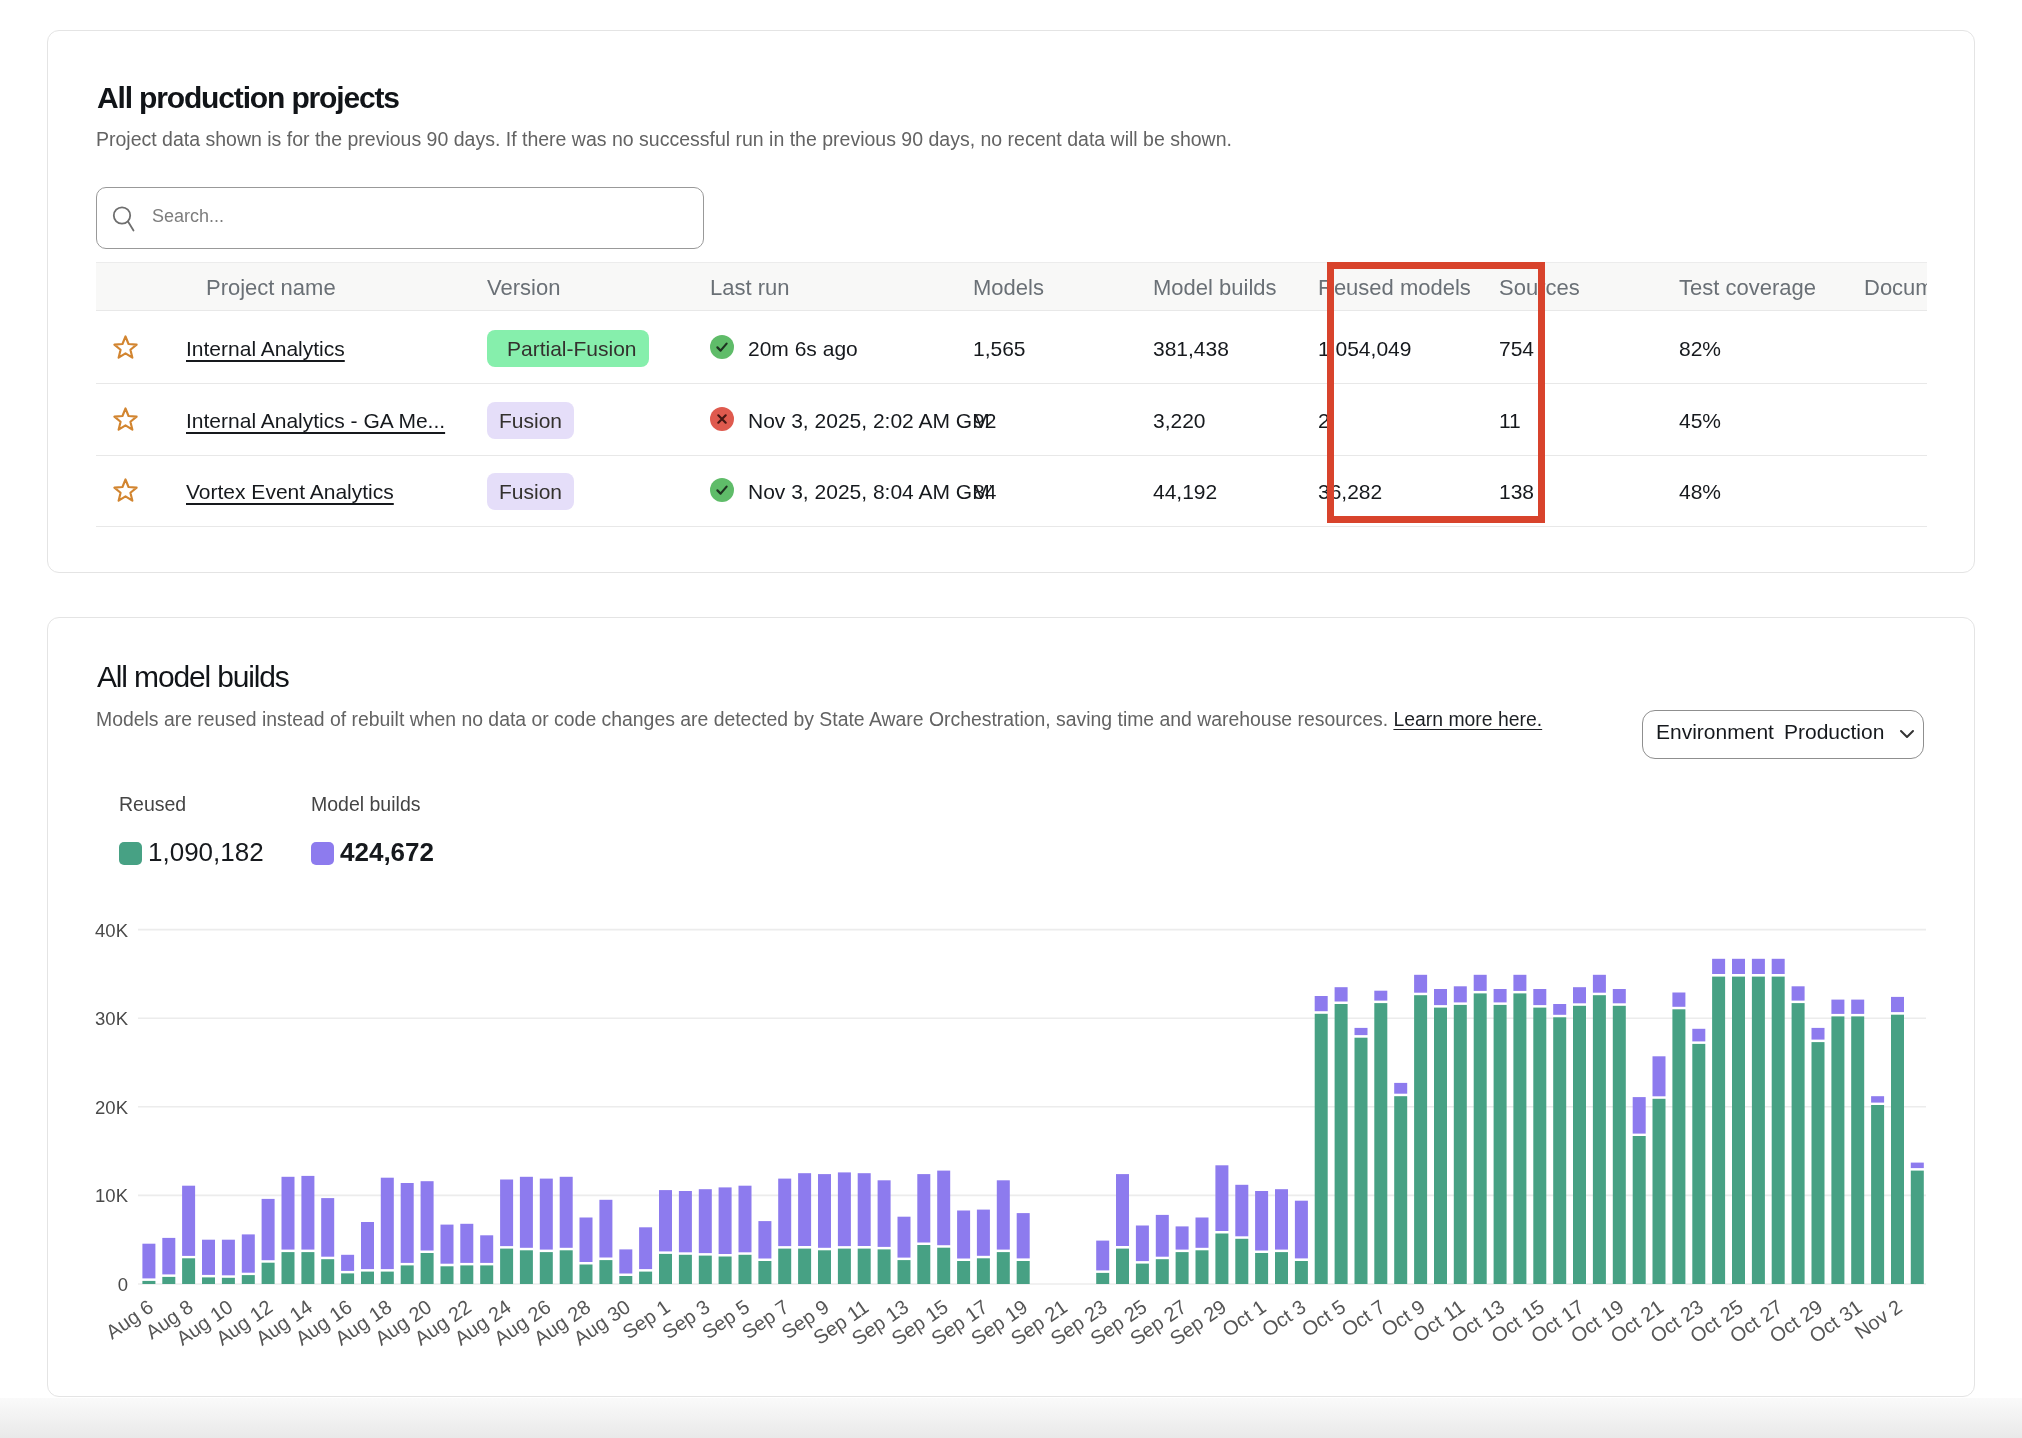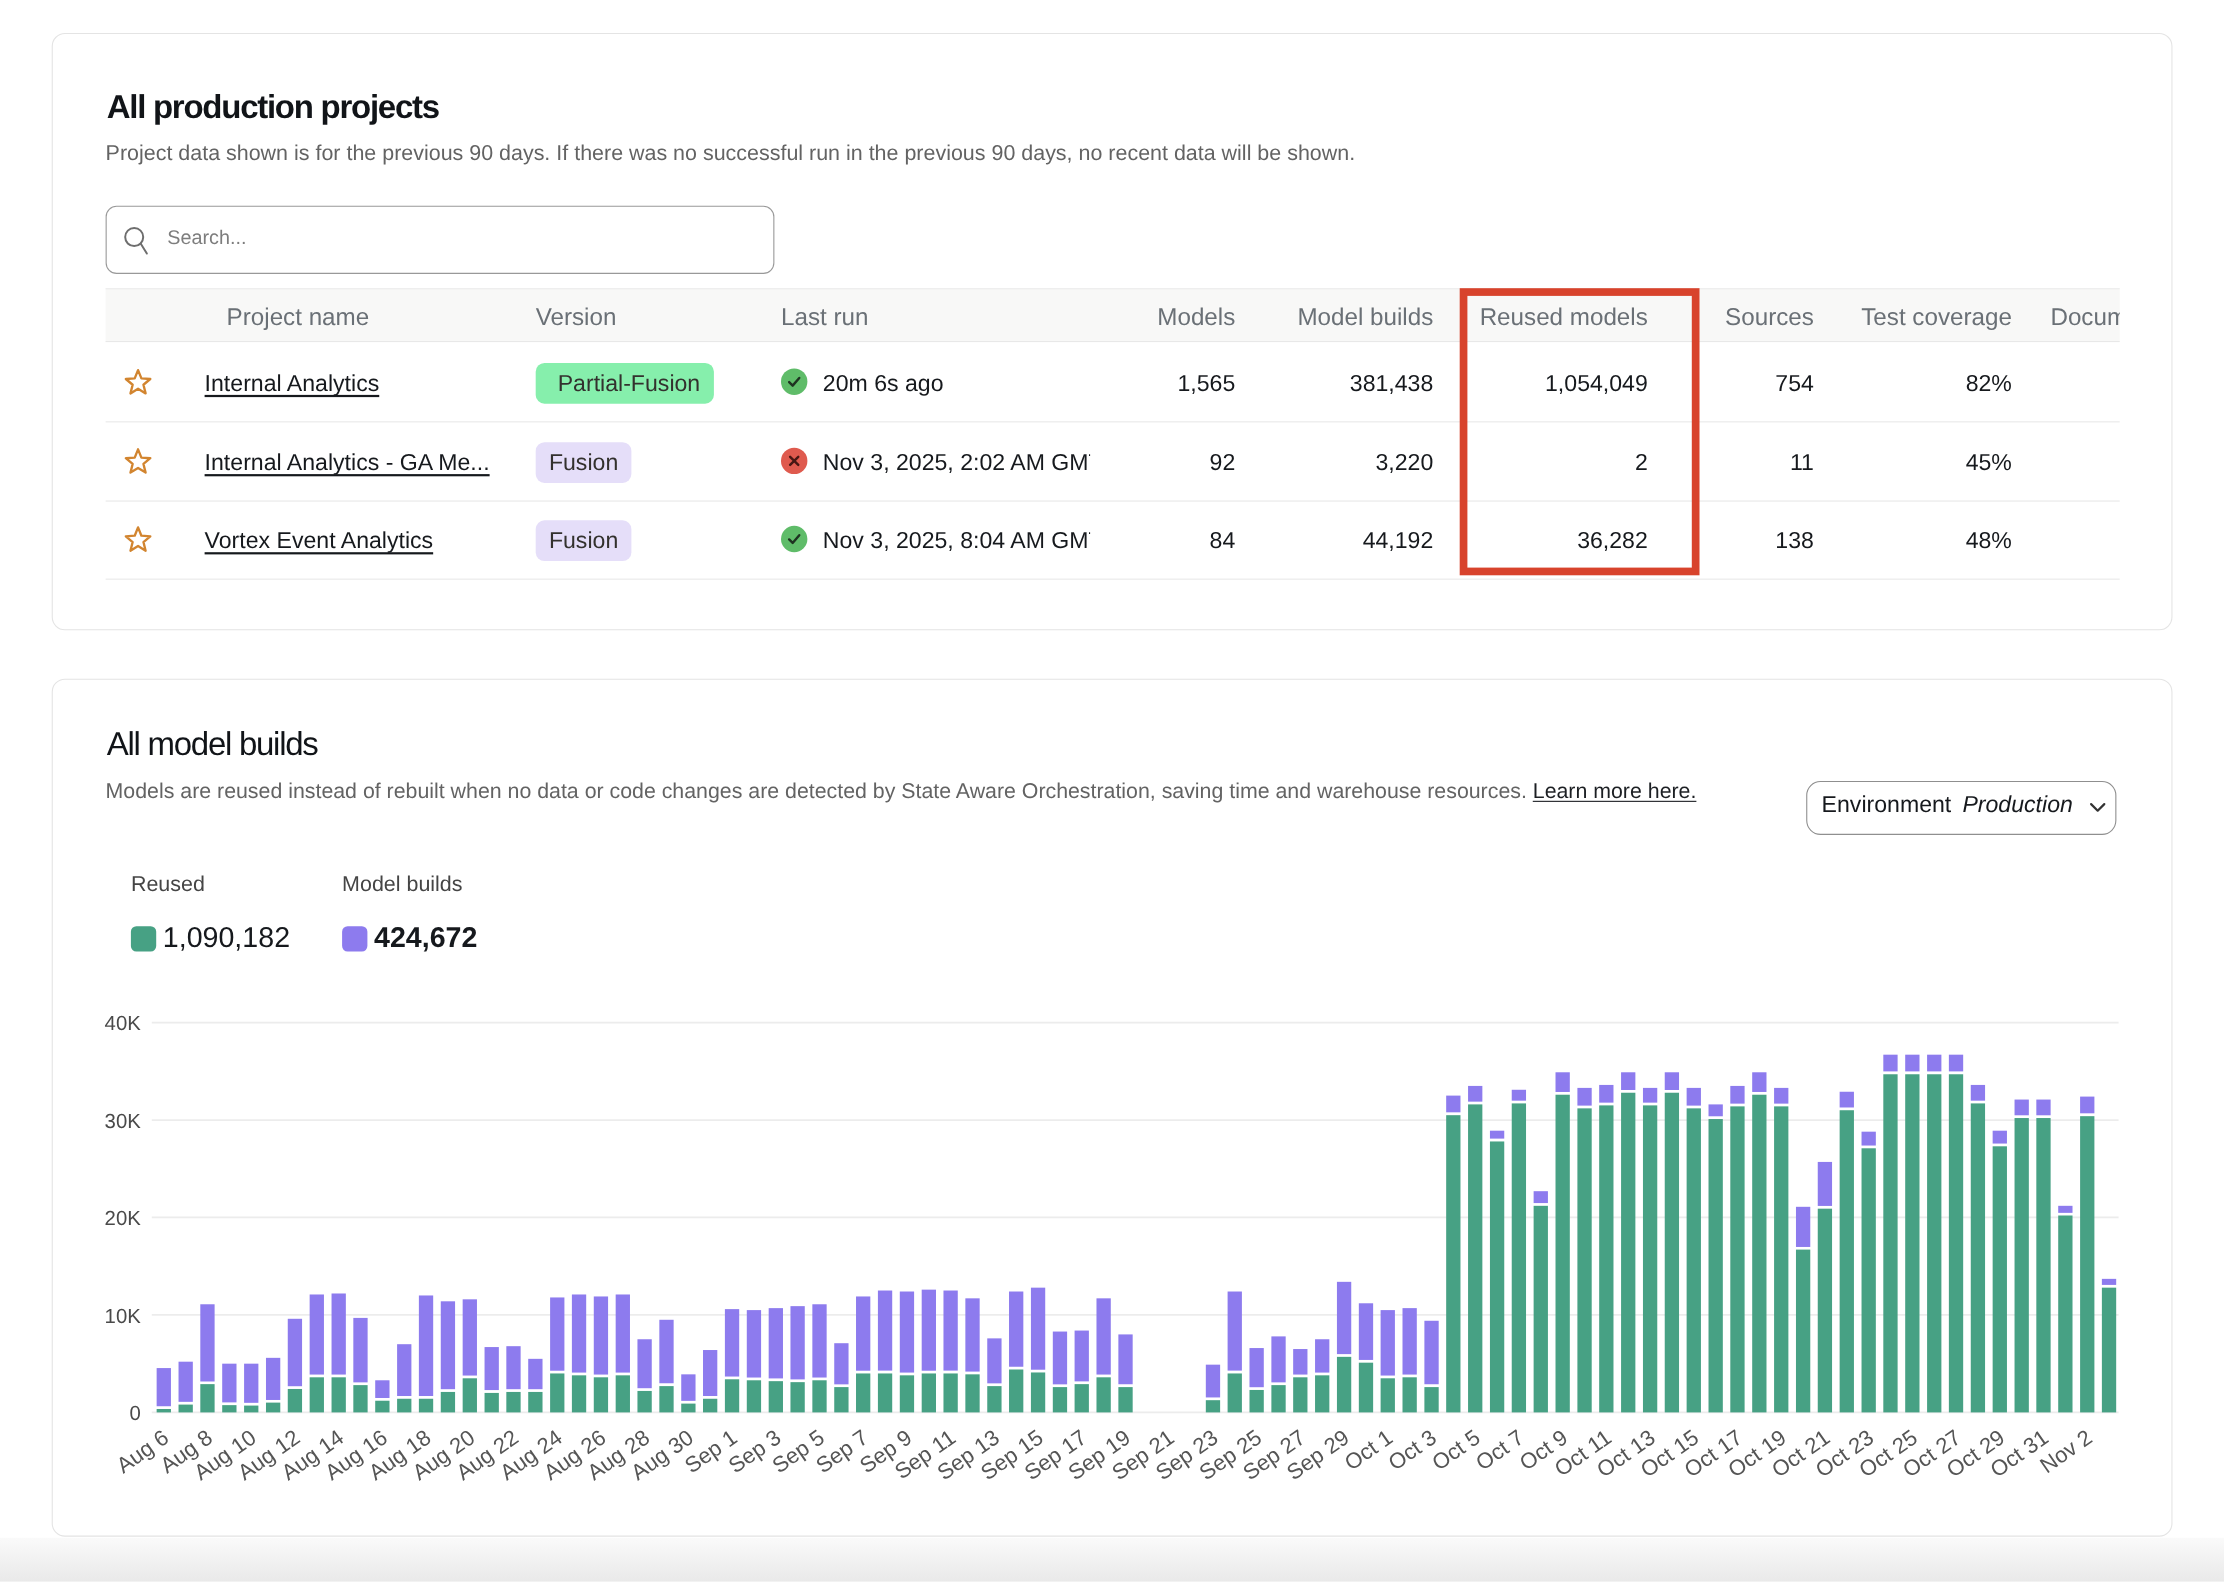--- a/index.html
+++ b/index.html
@@ -1,19 +1,19 @@
 <!DOCTYPE html>
 <html><head>
 <meta charset="utf-8">
 <style>
 * { margin:0; padding:0; box-sizing:border-box; }
 html,body { width:2022px; height:1438px; background:#fff; font-family:"Liberation Sans",sans-serif; position:relative; overflow:hidden; }
 .card { position:absolute; left:47px; width:1928px; background:#fff; border:1px solid #e4e4e4; border-radius:12px; }
 .abs { position:absolute; }
-.num { text-align:right; }
+.num { }
 .cell { position:absolute; font-size:21px; color:#16191d; }
 .hdr { position:absolute; font-size:22px; color:#6a7076; }
 .badge { position:absolute; font-size:21px; color:#33312e; border-radius:8px; padding:0 12px; height:37px; line-height:37px; }
 .sep { position:absolute; left:96px; width:1831px; height:1px; background:#e8e8e8; }
 .circ { position:absolute; width:24px; height:24px; border-radius:50%; }
 .star { position:absolute; width:27px; height:27px; }
 .pn { color:#16191d; text-decoration:underline; text-underline-offset:4px; text-decoration-thickness:1.5px; }
 </style>
 </head>
 <body>
@@ -95,21 +95,21 @@
 
 <div class="abs" style="left:1327px; top:262px; width:218px; height:261px; border:7px solid #d8432c;"></div>
 
 <div class="card" style="top:617px; height:780px;"></div>
 
 <div class="abs" style="left:97px; top:660px; font-size:30px; font-weight:400; color:#111418; letter-spacing:-1.15px;text-align:right;">All model builds</div>
 <div class="abs" style="left:96px; top:708px; font-size:19.4px; color:#636363;">Models are reused instead of rebuilt when no data or code changes are detected by State Aware Orchestration, saving time and warehouse resources. <span style="color:#1c1f23; text-decoration:underline; text-underline-offset:3px;">Learn more here.</span></div>
 
 <div class="abs" style="left:1642px; top:710px; width:282px; height:49px; border:1.5px solid #8f8f8f; border-radius:13px;"></div>
 <div class="abs" style="left:1656px; top:720px; font-size:21px; color:#16191d;">Environment</div>
-<div class="abs" style="left:1784px; top:720px; font-size:21px; color:#16191d;font-style:italic;">Production</div>
+<div class="abs" style="left:1784px; top:720px; font-size:21px; color:#16191d;">Production</div>
 <svg class="abs" style="left:1896px; top:725px;" width="22" height="18" viewBox="0 0 22 18">
     <path d="M5 6l6 6 6-6" fill="none" stroke="#333" stroke-width="2" stroke-linecap="round" stroke-linejoin="round"></path>
   </svg>
 
 <div class="abs" style="left:119px; top:793px; font-size:19.5px; color:#454545;">Reused</div>
 <div class="abs" style="left:311px; top:793px; font-size:19.5px; color:#454545;">Model builds</div>
 <div class="abs" style="left:119px; top:842px; width:23px; height:23px; border-radius:5px; background:#47a184;"></div>
 <div class="abs" style="left:148px; top:837px; font-size:26px; font-weight:400; color:#16191d;">1,090,182</div>
 <div class="abs" style="left:311px; top:842px; width:23px; height:23px; border-radius:5px; background:#8d7bee;"></div>
 <div class="abs" style="left:340px; top:837px; font-size:26px; font-weight:700; color:#16191d;">424,672</div>

